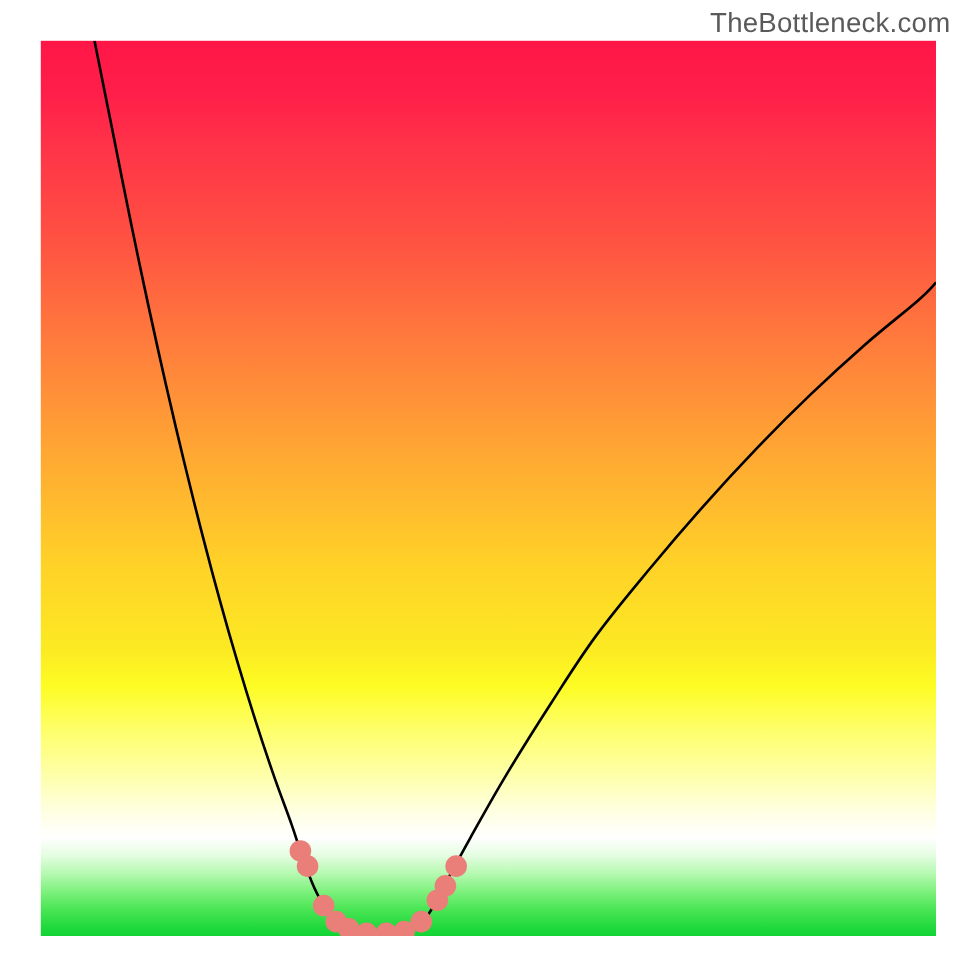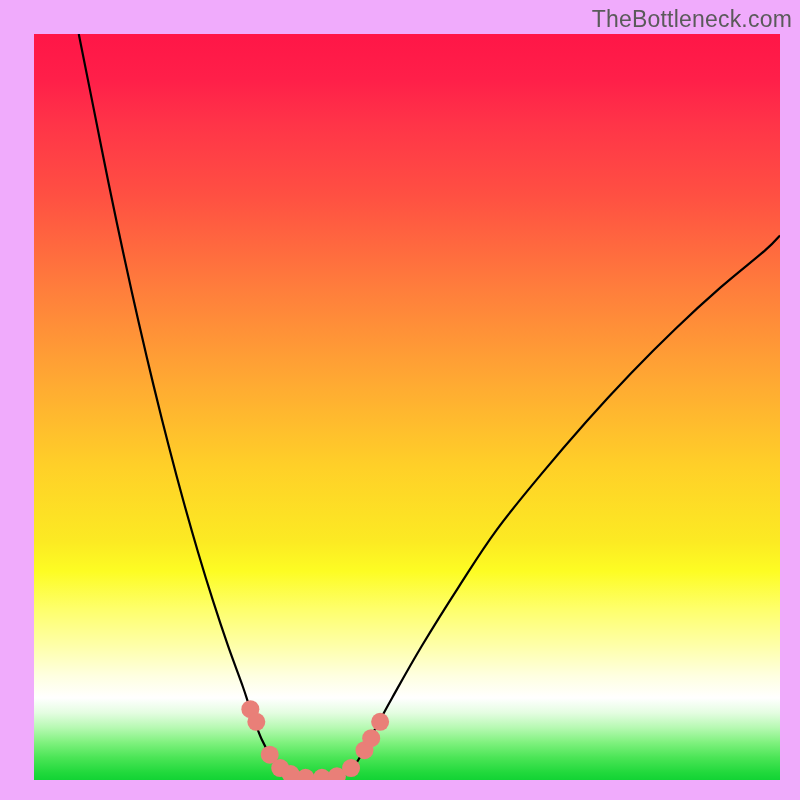--- a/index.html
+++ b/index.html
@@ -10,21 +10,21 @@
     background: #000;
     overflow: hidden;
     font-family: Arial, Helvetica, sans-serif;
   }
   .frame {
     position: absolute;
     left: 0;
     top: 0;
     width: 800px;
     height: 800px;
-    background: #f0abfc;
+    background: #ffffff;
   }
   .plot {
     position: absolute;
     left: 34px;
     top: 34px;
     width: 746px;
     height: 746px;
     background: linear-gradient(
       to bottom,
       #ff1647 0%,

